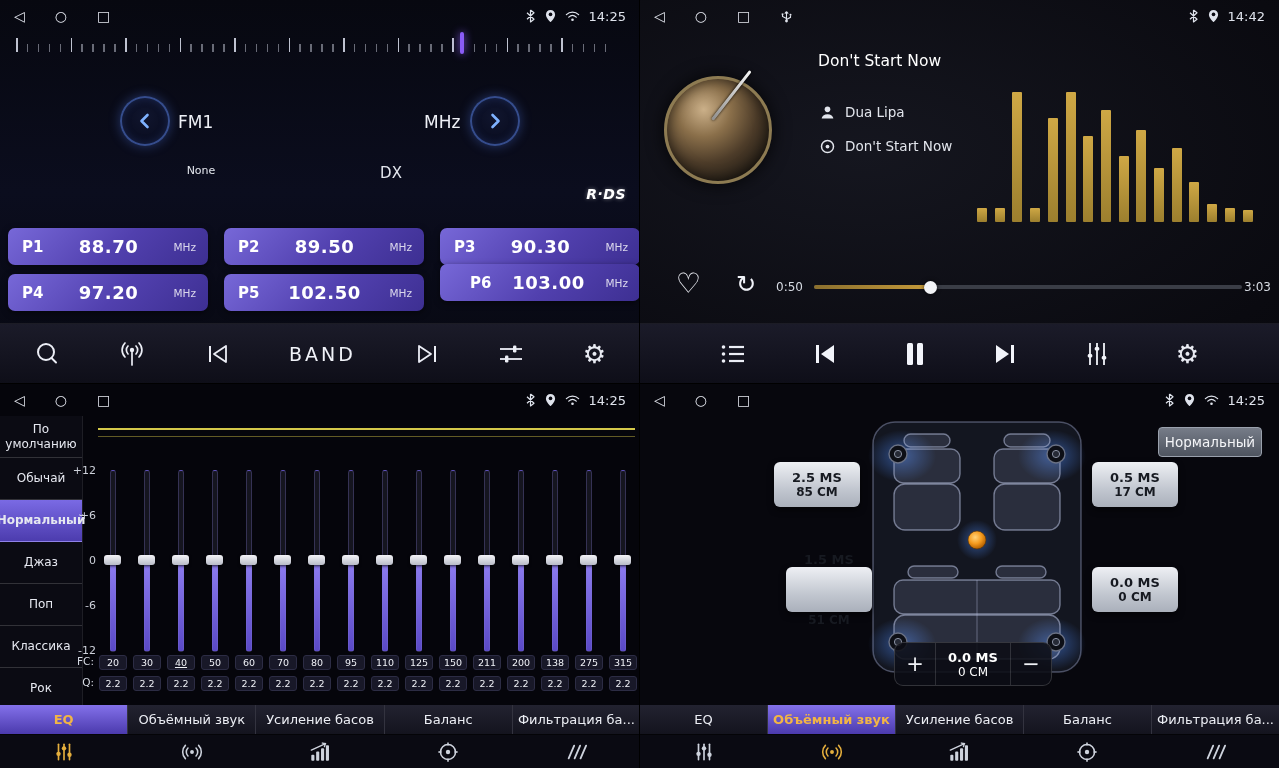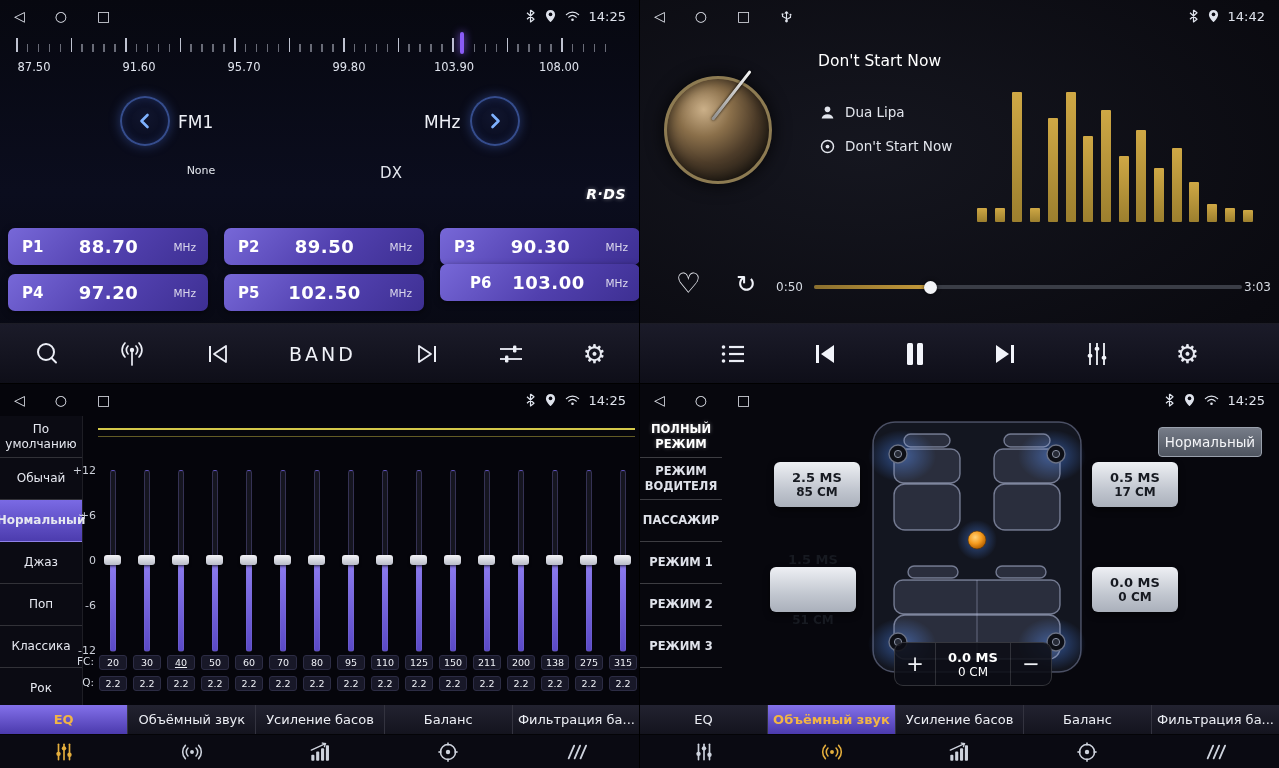--- a/index.html
+++ b/index.html
@@ -208,28 +208,20 @@
         <div class="tick" style="left: 517.4px;"></div>
         <div class="tick" style="left: 528.3px;"></div>
         <div class="tick" style="left: 539.2px;"></div>
         <div class="tick" style="left: 550.1px;"></div>
         <div class="tick major" style="left: 561px;"></div>
         <div class="tick" style="left: 571.9px;"></div>
         <div class="tick" style="left: 582.8px;"></div>
         <div class="tick" style="left: 593.7px;"></div>
         <div class="tick" style="left: 604.6px;"></div>
       </div>
-    <div id="ruler-labels">
-        <div class="rlabel" style="left: 34px;">87.50</div>
-        <div class="rlabel" style="left: 139px;">91.60</div>
-        <div class="rlabel" style="left: 244px;">95.70</div>
-        <div class="rlabel" style="left: 349px;">99.80</div>
-        <div class="rlabel" style="left: 454px;">103.90</div>
-        <div class="rlabel" style="left: 559px;">108.00</div>
-      </div>
     <div class="scale-indicator"></div>
 
     <button class="round-btn" style="left:120px;top:96px;">
       <svg width="18" height="18" viewBox="0 0 18 18">
           <path d="M11.5 3 L5.5 9 L11.5 15" stroke="#7fb2ff" stroke-width="2.6" fill="none" stroke-linecap="round" stroke-linejoin="round"></path>
         </svg>
     </button>
     <div class="band-name">FM1</div>
     <div class="freq-unit">MHz</div>
     <button class="round-btn" style="left:470px;top:96px;">
@@ -628,28 +620,20 @@
           </svg>
         <svg class="sicon" width="15" height="12" viewBox="0 0 16 12">
             <path d="M1.5 4.5 C5 1 11 1 14.5 4.5" stroke="#dfe3ec" stroke-width="1.4" fill="none" stroke-linecap="round"></path>
             <path d="M4 7.2 C6.4 5 9.6 5 12 7.2" stroke="#dfe3ec" stroke-width="1.4" fill="none" stroke-linecap="round"></path>
             <circle cx="8" cy="10" r="1.4" fill="#dfe3ec"></circle>
           </svg>
         <span class="sb-time">14:25</span>
       </div>
     </div>
 
-    <div class="mode-menu">
-      <div class="mode-item selected">ПОЛНЫЙ РЕЖИМ</div>
-      <div class="mode-item">РЕЖИМ ВОДИТЕЛЯ</div>
-      <div class="mode-item">ПАССАЖИР</div>
-      <div class="mode-item">РЕЖИМ 1</div>
-      <div class="mode-item">РЕЖИМ 2</div>
-      <div class="mode-item">РЕЖИМ 3</div>
-    </div>
 
     <button class="normal-btn">Нормальный</button>
 
     <div class="car-wrap">
       <svg width="218" height="258" viewBox="0 0 218 258">
         <defs>
           <radialGradient id="gBlue" cx="50%" cy="50%" r="50%">
             <stop offset="0%" stop-color="#4f8dff" stop-opacity="0.5"></stop>
             <stop offset="100%" stop-color="#4f8dff" stop-opacity="0"></stop>
           </radialGradient>
@@ -699,21 +683,21 @@
     </div>
 
     <div class="delay-badge" style="left:134px;top:78px;">
       <span class="delay-ms">2.5 MS</span>
       <span class="delay-cm">85 CM</span>
     </div>
     <div class="delay-badge" style="left:452px;top:78px;">
       <span class="delay-ms">0.5 MS</span>
       <span class="delay-cm">17 CM</span>
     </div>
-    <div class="delay-badge" style="left:130px;top:183px;gap:46px;">
+    <div class="delay-badge" style="left:146px;top:183px;gap:46px;">
       <span class="delay-ms">1.5 MS</span>
       <span class="delay-cm">51 CM</span>
     </div>
     <div class="delay-badge" style="left:452px;top:183px;">
       <span class="delay-ms">0.0 MS</span>
       <span class="delay-cm">0 CM</span>
     </div>
 
     <div class="stepper">
       <button class="step-btn">+</button>

